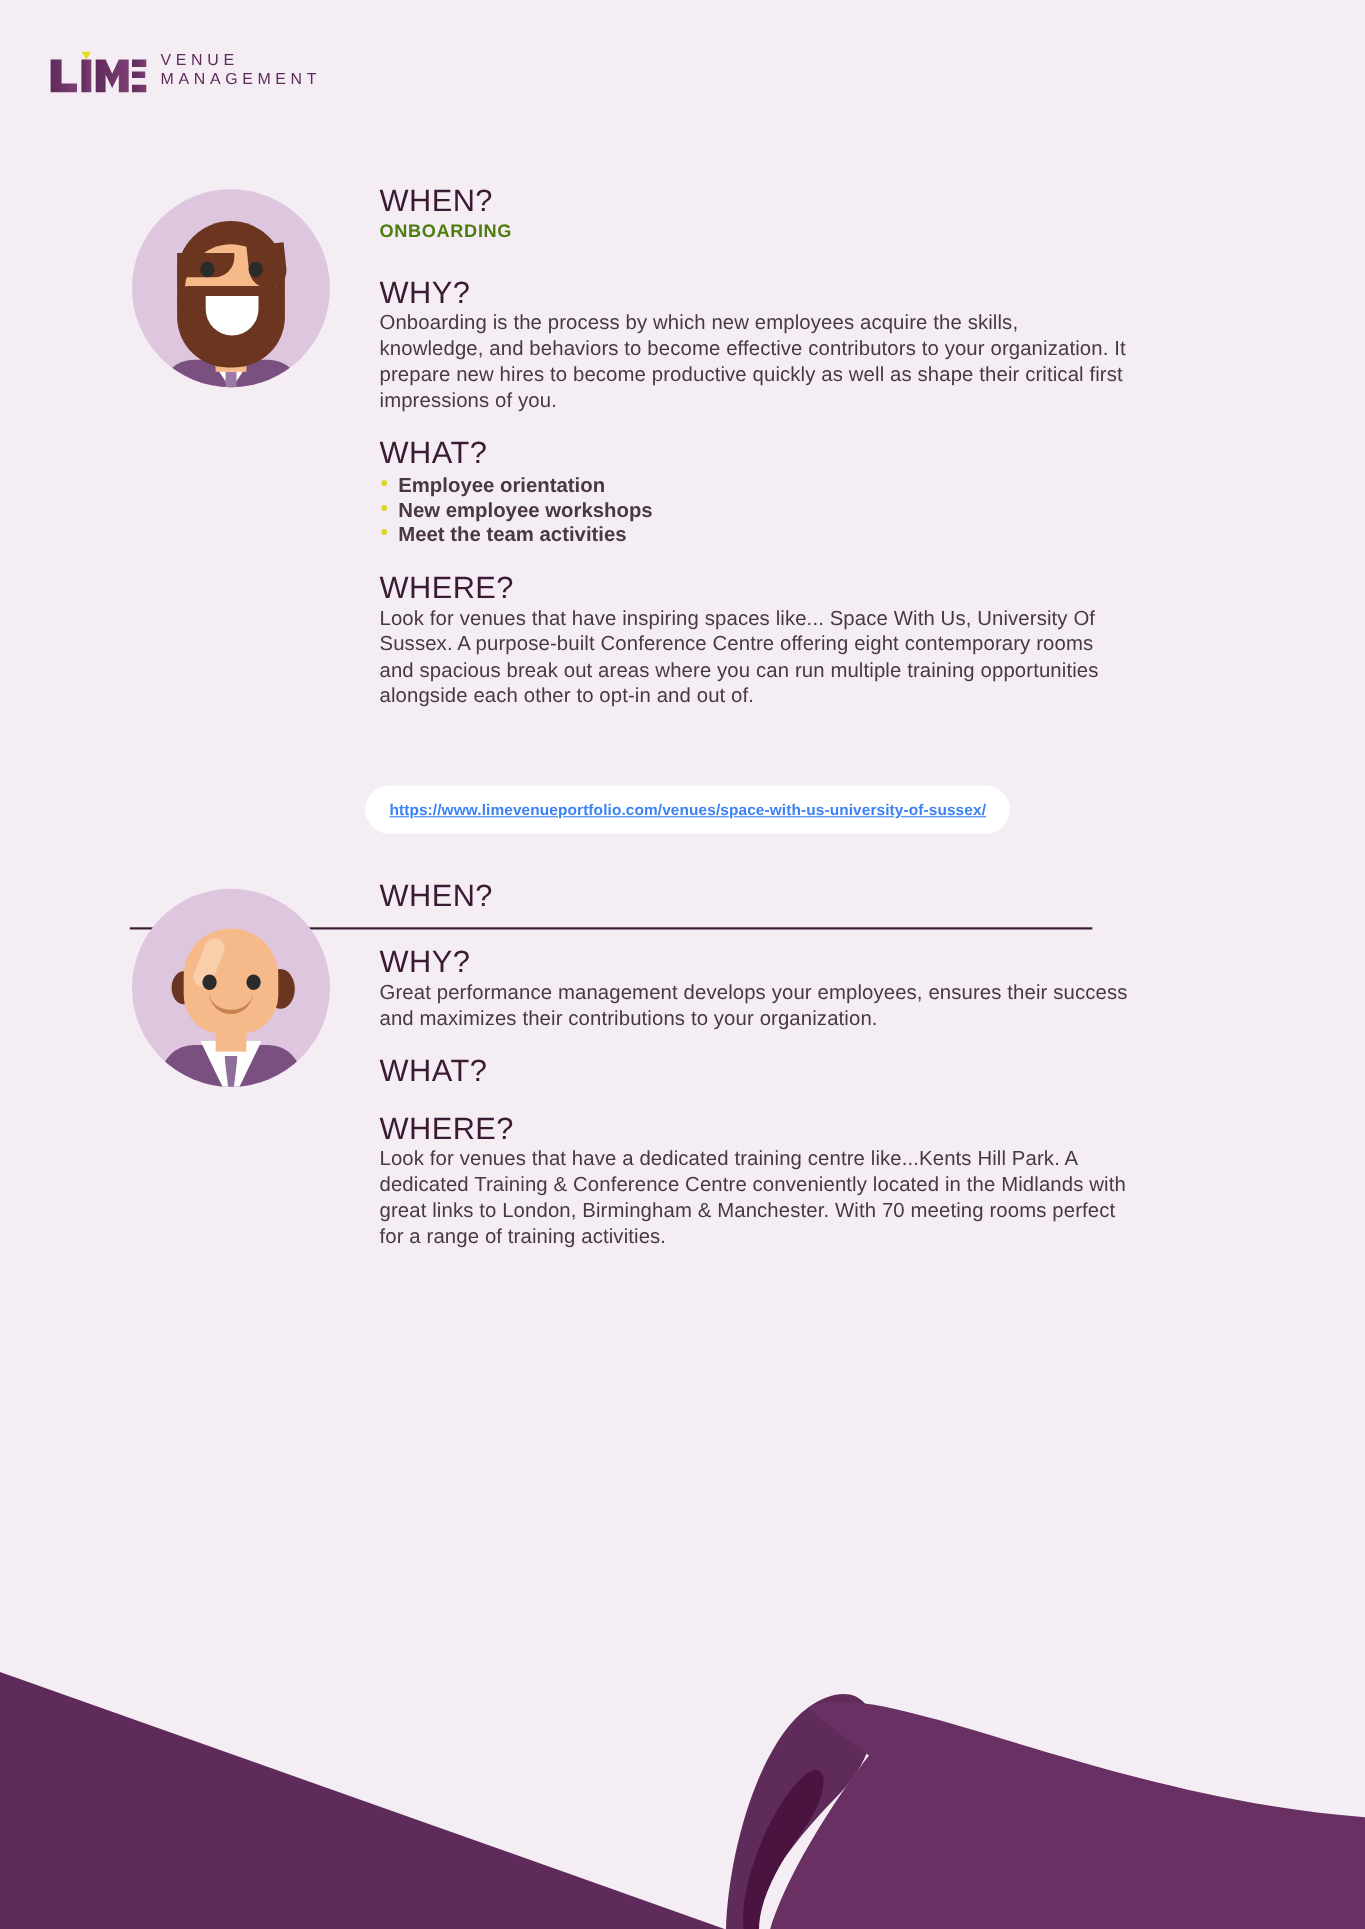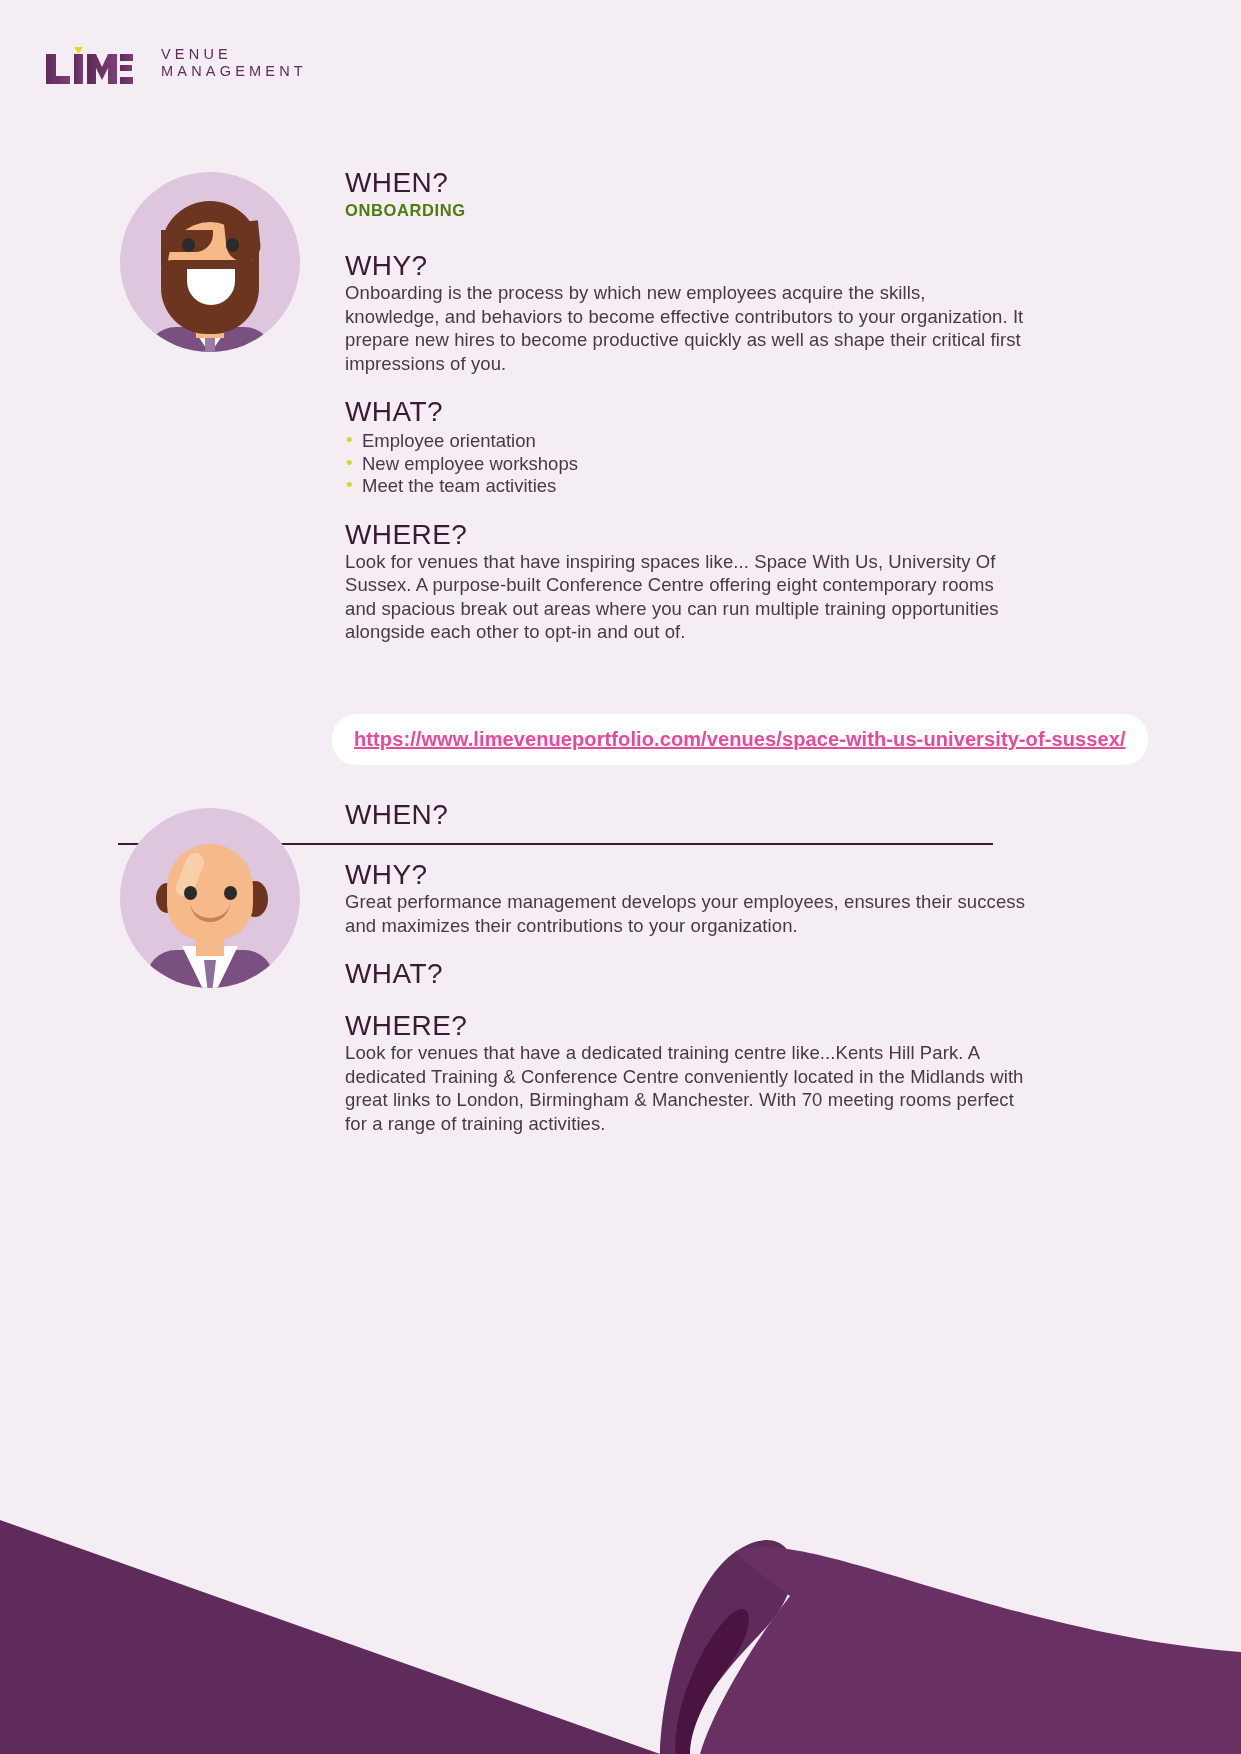--- a/index.html
+++ b/index.html
@@ -5,21 +5,21 @@
   * { margin:0; padding:0; box-sizing:border-box; }
   html, body {
     width:1241px; height:1754px;
     background:#f7eff6;
     font-family:"Liberation Sans", sans-serif;
     overflow:hidden;
   }
   .page { position:relative; width:1241px; height:1754px; background:#f5edf4; overflow:hidden; }
 
   
-  .logo { position:absolute; left:44px; top:46px; display:flex; align-items:flex-start; gap:27px; }
+  .logo { position:absolute; left:44px; top:46px; display:flex; align-items:center; gap:12px; }
   .logo-mark { position:relative; height:36px; }
   .logo-sub { display:flex; flex-direction:column; justify-content:flex-end; padding-bottom:1px; }
   .logo-sub span {
     font-size:14.5px; letter-spacing:4.2px; color:#5e2b5a; font-weight:400;
     line-height:17px;
   }
   .avatar-wrap { position:absolute; }
   .avatar {
     width:180px; height:180px; border-radius:50%;
     background:#dec6de; position:relative; overflow:hidden;
@@ -65,33 +65,33 @@
     letter-spacing:0.6px; line-height:22px; margin-top:1px;
   }
   .body-txt {
     font-size:18.5px; color:#4a3746; line-height:23.5px; font-weight:300;
     letter-spacing:0.1px;
   }
   .gap-lg { height:30px; }
   .gap-md { height:22px; }
   ul.bullets { list-style:none; margin-top:3px; }
   ul.bullets li {
-    font-size:18.5px; color:#4a3746; line-height:22.5px; font-weight:400;
+    font-size:18.5px; color:#4a3746; line-height:22.5px; font-weight:700;
     position:relative; padding-left:17px;
   }
   ul.bullets li::before {
     content:"•"; position:absolute; left:1px; top:-1px;
     color:#d8d820; font-size:19px; line-height:22.5px;
   }
 
   
   .url-pill {
     background:#ffffff; border-radius:24px;
     padding:14px 22px; display:inline-block;
-    font-size:20px; font-weight:bold; color:#ec4899;
+    font-size:14px; font-weight:bold; color:#3b82f6;
     letter-spacing:0.1px; white-space:nowrap;
   }
 
   
   .divider { position:absolute; left:118px; top:843px; width:875px; height:1.5px; background:#3b1a33; }
 
   
   .decor { position:absolute; left:0; bottom:0; width:1241px; height:420px; overflow:hidden; }
   .decor svg { display:block; width:1241px; height:420px; }
 </style>

